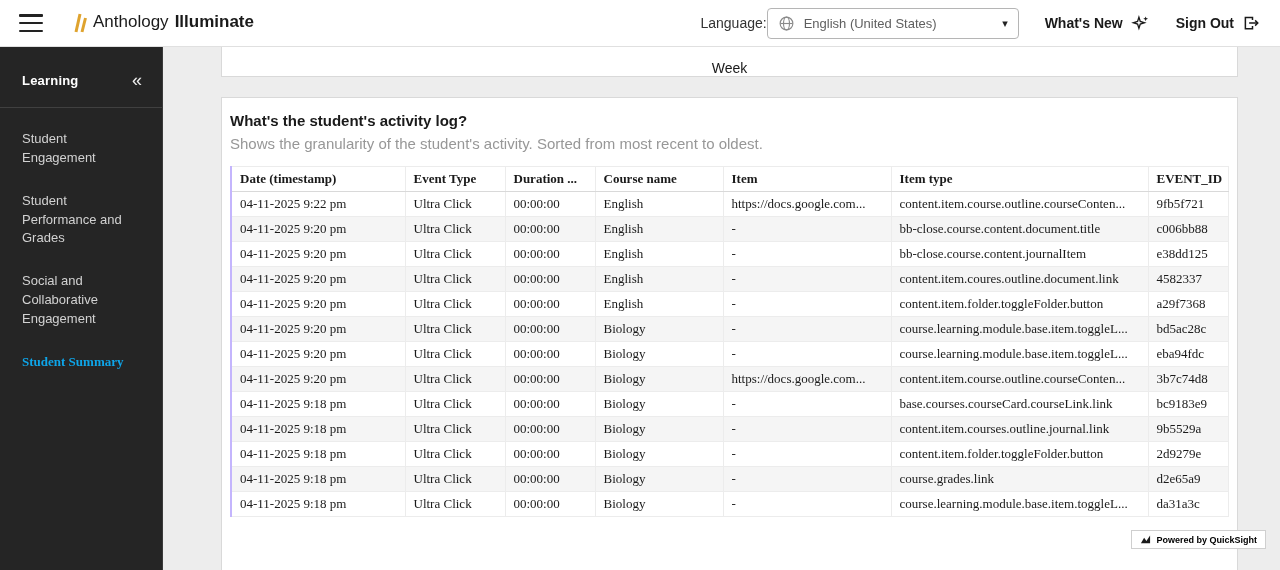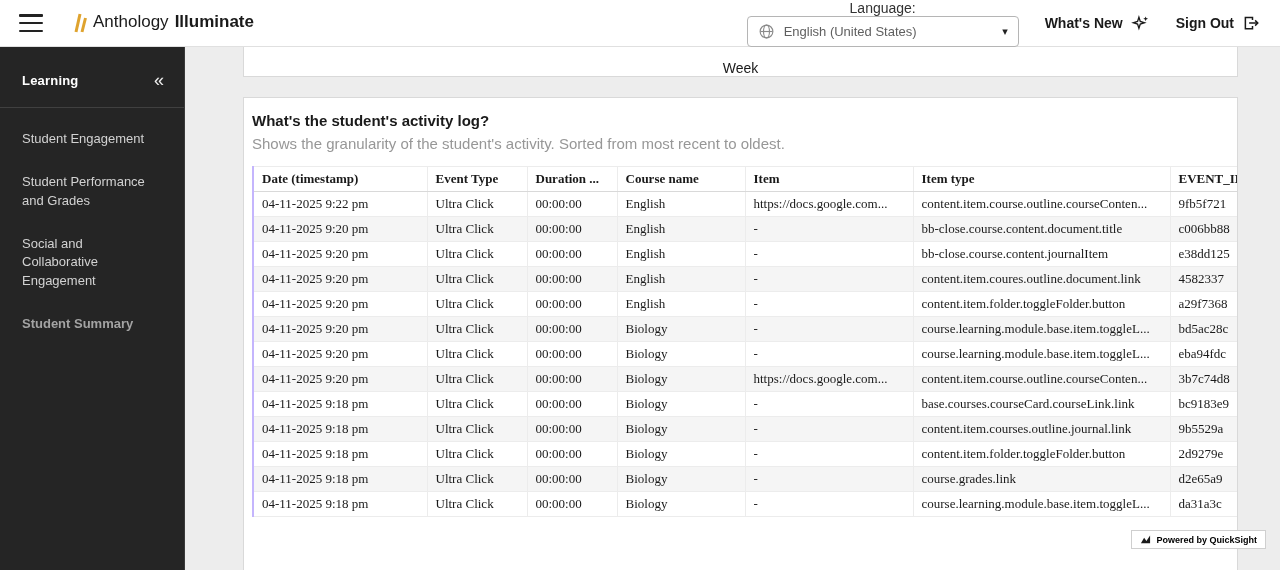--- a/index.html
+++ b/index.html
@@ -12,43 +12,43 @@
   
   .topbar {
     height:47px; background:#fff; border-bottom:1px solid #e0e0e0;
     display:flex; align-items:center; padding:0 20px 0 18px;
   }
   .hamburger { width:26px; height:20px; display:flex; flex-direction:column; justify-content:space-between; cursor:pointer; background:none; border:none; padding:1px; }
   .hamburger span { display:block; height:2.5px; background:#222; border-radius:1px; }
   .brand { display:flex; align-items:flex-start; gap:6px; margin-left:28px; font-size:17px; color:#1a1a1a; }
   .brand .bold { font-weight:700; }
   .topbar-right { margin-left:auto; display:flex; align-items:center; gap:26px; }
-  .lang-group { display:flex; align-items:center; gap:0;flex-direction:column; }
+  .lang-group { display:flex; align-items:center; gap:0; }
   .lang-label { font-size:14px; color:#333; }
   .lang-select {
-    width:272px; height:31px; border:1px solid #b5b5b5; border-radius:4px; background:#fff;
+    width:252px; height:31px; border:1px solid #b5b5b5; border-radius:4px; background:#fff;
     display:flex; align-items:center; gap:9px; padding:0 10px; cursor:pointer;
   }
   .lang-select .globe { color:#8a8a8a; display:flex; }
   .lang-select .lang-text { flex:1; font-size:13px; color:#5f5f5f; white-space:nowrap; overflow:hidden; }
   .lang-select .caret { font-size:11px; color:#222; }
   .top-action { display:flex; align-items:center; gap:8px; font-size:14px; font-weight:600; color:#1a1a1a; cursor:pointer; }
   
   .layout { display:flex; height:523px; }
   .sidebar {
-    width:185px; flex-shrink:0; background:#252525; color:#d6d6d6;
+    width:163px; flex-shrink:0; background:#252525; color:#d6d6d6;
     border-right:1px solid #3a3a3a;
   }
   .sidebar-header { display:flex; align-items:center; justify-content:space-between; padding:24px 16px 18px 22px; }
   .sidebar-title { font-size:13px; font-weight:700; color:#fff; letter-spacing:.2px; }
   .collapse-btn { background:none; border:none; color:#eee; font-size:18px; line-height:1; cursor:pointer; padding:0 4px; }
   .sidebar-divider { border-bottom:1px solid #404040; }
   .sidebar-nav { padding-top:10px; }
   .nav-item { padding:12px 28px 12px 22px; font-size:13px; line-height:1.45; color:#d2d2d2; cursor:pointer; }
-  .nav-item.active { font-weight:700; color:#a3a3a3; }
+  .nav-item.active { font-weight:700; color:#0ea5e9;font-family:Liberation Serif, serif; }
   
   .content { flex:1; position:relative; padding:0 42px 0 58px; overflow:hidden; }
   .week-panel {
     height:30px; background:#fff; border:1px solid #d9d9d9; border-top:none;
     display:flex; align-items:flex-end; justify-content:center; font-size:14px; color:#1a1a1a;
   }
   .card {
     margin-top:20px; background:#fff; border:1px solid #d9d9d9;
     height:556px; padding:14px 0 0 8px; overflow:hidden;
   }

